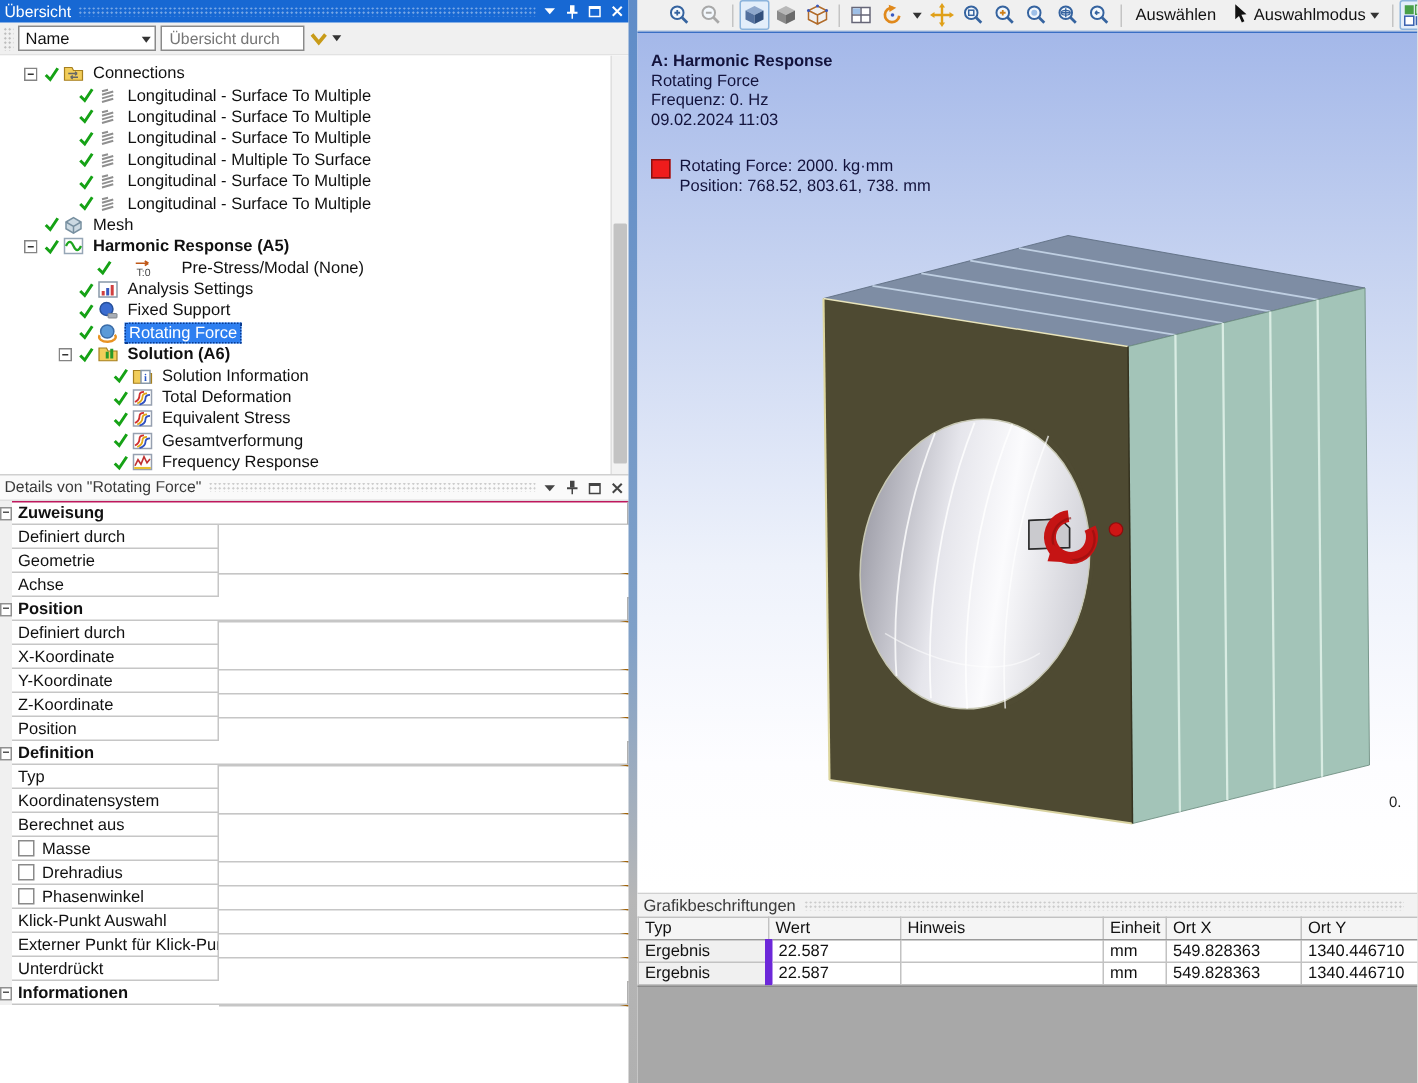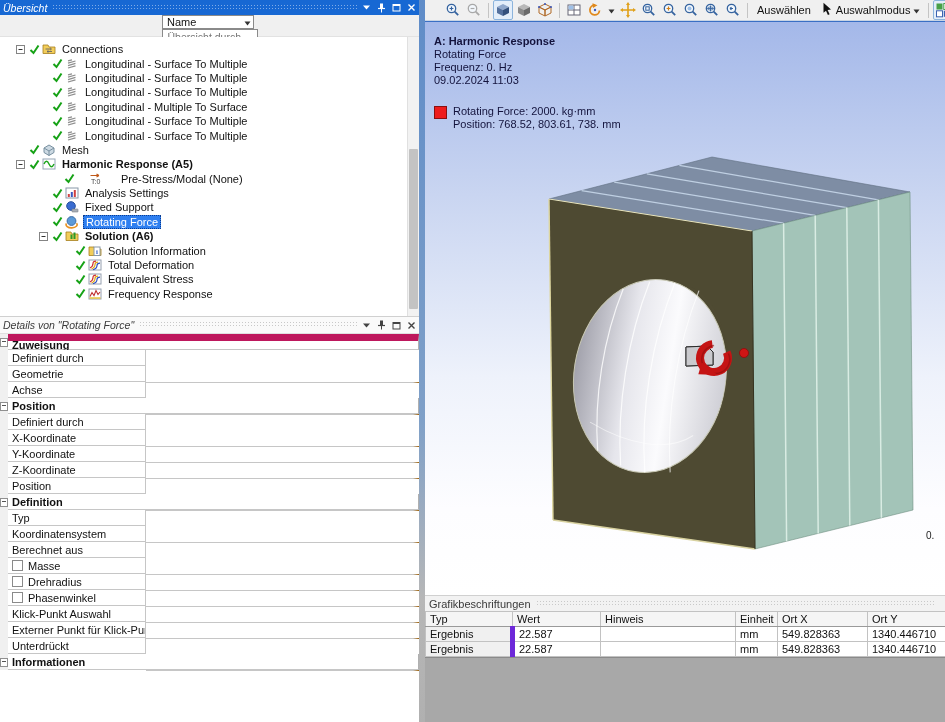--- a/index.html
+++ b/index.html
@@ -1,27 +1,27 @@
 <!DOCTYPE html>
 <html><head>
 <meta charset="utf-8">
 <style>
   html,body{margin:0;padding:0;background:#d4d0c8;}
   #app{position:relative;width:945px;height:722px;overflow:hidden;
        font-family:"Liberation Sans","DejaVu Sans",sans-serif;font-size:11px;color:#111;
        background:#fff;user-select:none;}
   
   #left{position:absolute;left:0;top:0;width:419px;height:722px;background:#fff;}
-  .titlebar{position:relative;height:15px;background:#1768d3;color:#fff;display:flex;align-items:center;padding:0 3px;font-style:italic;}
+  .titlebar{position:relative;height:15px;background:#1768d3;color:#fff;display:flex;align-items:center;padding:0 3px;}
   .titlebar .tl{font-size:10.5px;white-space:nowrap;}
   .leader{flex:1;height:6px;margin:0 5px;background-image:radial-gradient(rgba(255,255,255,.45) 30%,transparent 34%);background-size:3px 3px;background-position:0 2px;}
   .leader.dark{background-image:radial-gradient(#c9c9c9 30%,transparent 34%);}
   .cap-icons{display:flex;align-items:center;gap:6px;}
   .cap-icons span{display:inline-flex;cursor:pointer;}
-  #filterbar{height:21px;background:#f0f0f0;display:flex;align-items:center;border-bottom:1px solid #e2e2e2;flex-direction:column;}
+  #filterbar{height:21px;background:#f0f0f0;display:flex;align-items:center;border-bottom:1px solid #e2e2e2;}
   .grip{width:7px;height:16px;margin:0 3px 0 2px;background-image:radial-gradient(#b9b9b9 35%,transparent 40%);background-size:3px 3px;}
   .combo{width:84px;height:15px;background:#fff;border:1px solid #8a8a8a;display:flex;align-items:center;padding:0 2px 0 4px;margin-right:3px;}
   .combo .cv{flex:1;}
   .searchbox{width:88px;height:15px;background:#fff;border:1px solid #8a8a8a;display:flex;align-items:center;padding:0 3px;}
   .searchbox input{border:0;outline:0;width:100%;font:10.5px "Liberation Sans",sans-serif;color:#999;background:transparent;}
   #gold-chevron{margin-left:3px;display:inline-flex;}
   #filter-caret{margin-left:2px;display:inline-flex;}
   
   #tree{position:relative;height:279px;overflow:hidden;background:#fff;padding-top:5px;box-sizing:border-box;}
   .trow{height:14.4px;display:flex;align-items:center;white-space:nowrap;}
@@ -37,21 +37,21 @@
   
   #details-header{height:16px;background:#fafafa;border-top:1px solid #d0d0d0;border-bottom:1px solid #e0e0e0;color:#3a3a3a;display:flex;align-items:center;padding:0 3px;}
   #details{position:relative;background:#fff;}
   .drow{display:flex;height:16px;box-sizing:border-box;align-items:stretch;}
   .gutter{width:8px;background:#f0f0f0;display:flex;align-items:center;justify-content:center;}
   .dcell{box-sizing:border-box;border-right:1px solid #c6c6c6;border-bottom:1px solid #c6c6c6;display:flex;align-items:center;padding:0 4px;overflow:hidden;white-space:nowrap;}
   .dlabel{width:138px;background:#fff;}
   .dvalue{flex:1;background:#fff;border-right:6px solid #a16207;margin-top:32px;}
   .dvalue.gray{background:#e2e2e2;}
   .dsec{flex:1;font-weight:bold;background:#fff;border-right:1px solid #b0b0b0;border-bottom:1px solid #c6c6c6;display:flex;align-items:center;padding:0 4px;}
-  .drow:first-child .dcell,.drow:first-child .dsec{border-top:7px solid #be185d;text-decoration:underline;}
+  .drow:first-child .dcell,.drow:first-child .dsec{border-top:1px solid #be185d;}
   .cbx{width:9px;height:9px;border:1px solid #8a8a8a;background:#fff;margin-right:5px;flex:none;}
   .secbox{width:7px;height:7px;border:1px solid #909090;background:#fff;position:relative;}
   .secbox:after{content:"";position:absolute;left:1px;top:2.5px;width:3.5px;height:1px;background:#555;}
   
   #splitter{position:absolute;left:419px;top:0;width:6px;height:722px;background:linear-gradient(#5f8cc8 0,#7fa0c8 420px,#b7b7b7 600px,#b0b0b0 100%);}
   
   #right{position:absolute;left:425px;top:0;width:520px;height:722px;}
   #gfx-toolbar{height:20px;background:#f0f0f0;border-bottom:1px solid #c8d4e4;display:flex;align-items:center;padding:0 12px;gap:1px;white-space:nowrap;overflow:hidden;}
   .tbi{width:18px;height:18px;display:inline-flex;align-items:center;justify-content:center;border:1px solid transparent;border-radius:2px;flex:none;cursor:pointer;}
   .tbi.active{background:#e3eefa;border-color:#8cb4dc;}
@@ -397,20 +397,37 @@
           </span>
           <span class="sp ticon">
             <svg width="14" height="14" viewBox="0 0 14 14" xmlns="http://www.w3.org/2000/svg">
               <rect x="1" y="2" width="12" height="10" fill="#fff" stroke="#96a0b0"></rect>
               <path d="M2 10 Q5 8.5 5 5.5 Q5 3.2 8 3.2" stroke="#d03030" fill="none" stroke-width="1.2"></path>
               <path d="M3.5 11 Q7 9.5 7 6.5 Q7 4.2 10 4.2" stroke="#e0a818" fill="none" stroke-width="1.2"></path>
               <path d="M5 11.8 Q9 10.5 9 7.5 Q9 5.2 12 5.2" stroke="#3050c0" fill="none" stroke-width="1.2"></path>
             </svg>
           </span>
           <span class="tlabel">Equivalent Stress</span>
+        </div>
+        <div class="trow" style="padding-left: 60px;">
+          <span class="sp exp"></span>
+          <span class="sp chk">
+            <svg width="11" height="11" viewBox="0 0 11 11" xmlns="http://www.w3.org/2000/svg">
+              <path d="M1.5 6 L4.5 9 L9.5 1.5" stroke="#16a216" stroke-width="2" fill="none"></path>
+            </svg>
+          </span>
+          <span class="sp ticon">
+            <svg width="14" height="14" viewBox="0 0 14 14" xmlns="http://www.w3.org/2000/svg">
+              <rect x="1" y="2" width="12" height="10" fill="#fff" stroke="#96a0b0"></rect>
+              <path d="M2 10 Q5 8.5 5 5.5 Q5 3.2 8 3.2" stroke="#d03030" fill="none" stroke-width="1.2"></path>
+              <path d="M3.5 11 Q7 9.5 7 6.5 Q7 4.2 10 4.2" stroke="#e0a818" fill="none" stroke-width="1.2"></path>
+              <path d="M5 11.8 Q9 10.5 9 7.5 Q9 5.2 12 5.2" stroke="#3050c0" fill="none" stroke-width="1.2"></path>
+            </svg>
+          </span>
+          <span class="tlabel">Gesamtverformung</span>
         </div>
         <div class="trow" style="padding-left: 60px;">
           <span class="sp exp"></span>
           <span class="sp chk">
             <svg width="11" height="11" viewBox="0 0 11 11" xmlns="http://www.w3.org/2000/svg">
               <path d="M1.5 6 L4.5 9 L9.5 1.5" stroke="#16a216" stroke-width="2" fill="none"></path>
             </svg>
           </span>
           <span class="sp ticon">
             <svg width="14" height="14" viewBox="0 0 14 14" xmlns="http://www.w3.org/2000/svg">

